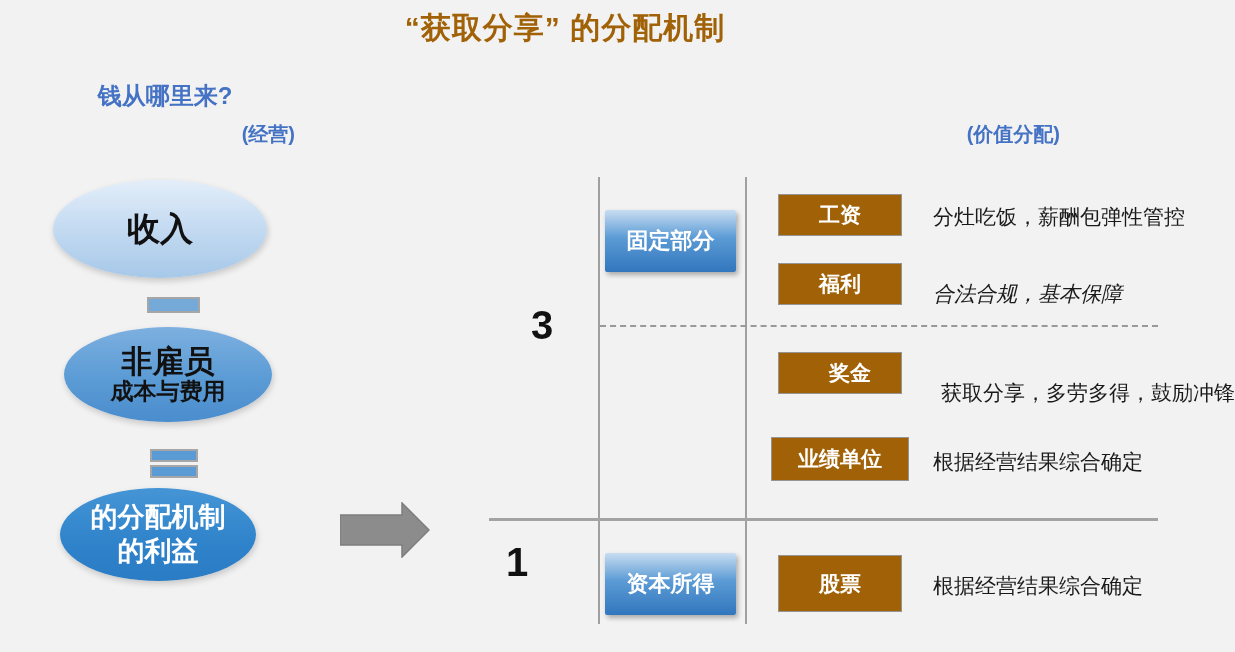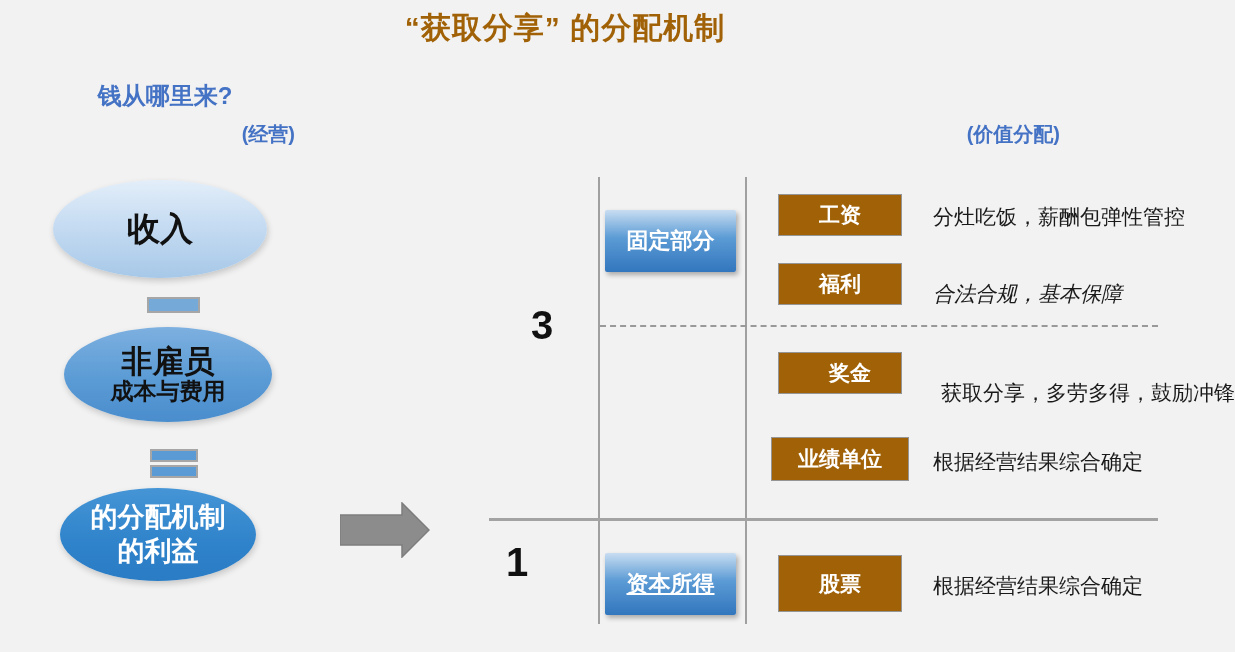--- a/index.html
+++ b/index.html
@@ -92,21 +92,21 @@
   .cat-box {
     position: absolute; left: 605px; width: 131px; height: 62px;
     background: linear-gradient(180deg, #c8ddf1 0%, #5b9bd5 45%, #3276bd 100%);
     border-radius: 2px;
     display: flex; align-items: center; justify-content: center;
     color: #fff; font-weight: bold; font-size: 22px;
     box-shadow: 2px 3px 5px rgba(0,0,0,0.3);
   }
   .cat1 { top: 210px; }
   .cat2 { top: 384px; height: 64px; }
-  .cat3 { top: 553px; text-decoration: underline; }
+  .cat3 { top: 553px; }
 
   .tag-box {
     position: absolute; left: 778px; width: 124px; height: 42px;
     background: #a16207; border: 1px solid #959595;
     display: flex; align-items: center; justify-content: center;
     color: #fff; font-weight: bold; font-size: 21px;
   }
   .tag1 { top: 194px; }
   .tag2 { top: 263px; }
   .tag3 { top: 352px; padding-left: 20px; }

